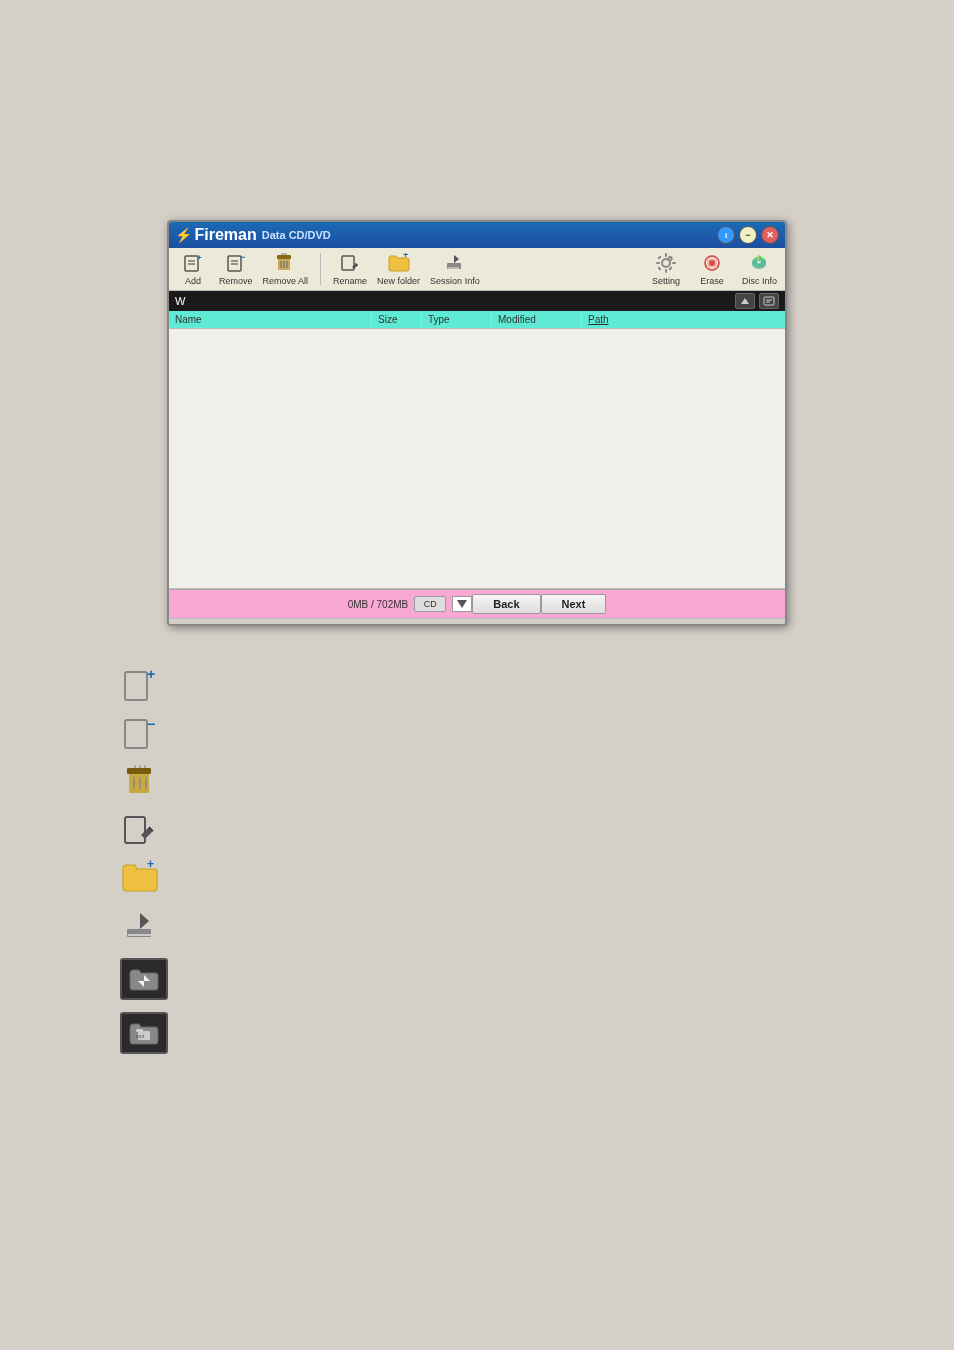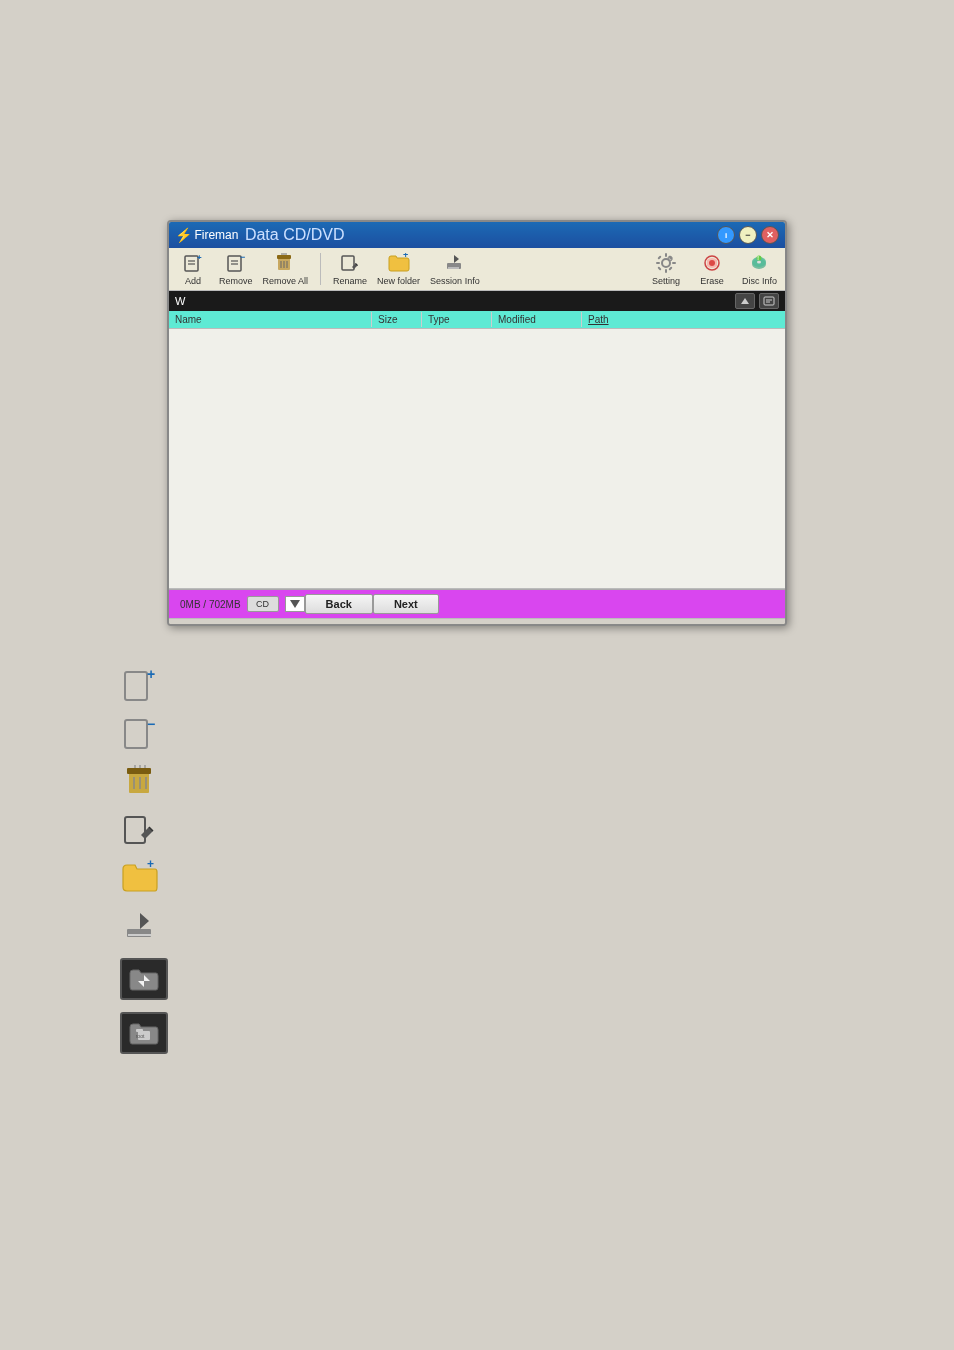--- a/index.html
+++ b/index.html
@@ -46,27 +46,27 @@
       display: flex;
       align-items: center;
       gap: 2px;
     }
     .logo-icon {
       color: #ffcc00;
       font-size: 14px;
     }
     .title-app {
       color: white;
-      font-size: 12px;
-      font-weight: normal;
+      font-size: 16px;
+      font-weight: bold;
     }
     .title-subtitle {
       color: #cce0ff;
-      font-size: 16px;
-      font-weight: normal;
+      font-size: 11px;
+      font-weight: bold;
     }
     .titlebar-controls {
       display: flex;
       gap: 4px;
       align-items: center;
     }
     .win-btn {
       width: 18px;
       height: 18px;
       border-radius: 50%;
@@ -181,24 +181,24 @@
 
     
     .file-list {
       background: #f0f0ea;
       min-height: 260px;
       border-bottom: 1px solid #bbb;
     }
 
     
     .statusbar {
-      background: #d946ef;
-      display: flex;
-      align-items: center;
-      justify-content: flex-start;
+      background: #f9a8d4;
+      display: flex;
+      align-items: center;
+      justify-content: center;
       padding: 4px 11px;
       border-top: 1px solid #aaa;
     }
     .status-left {
       display: flex;
       align-items: center;
       gap: 6px;
       font-size: 10px;
       color: #333;
     }

